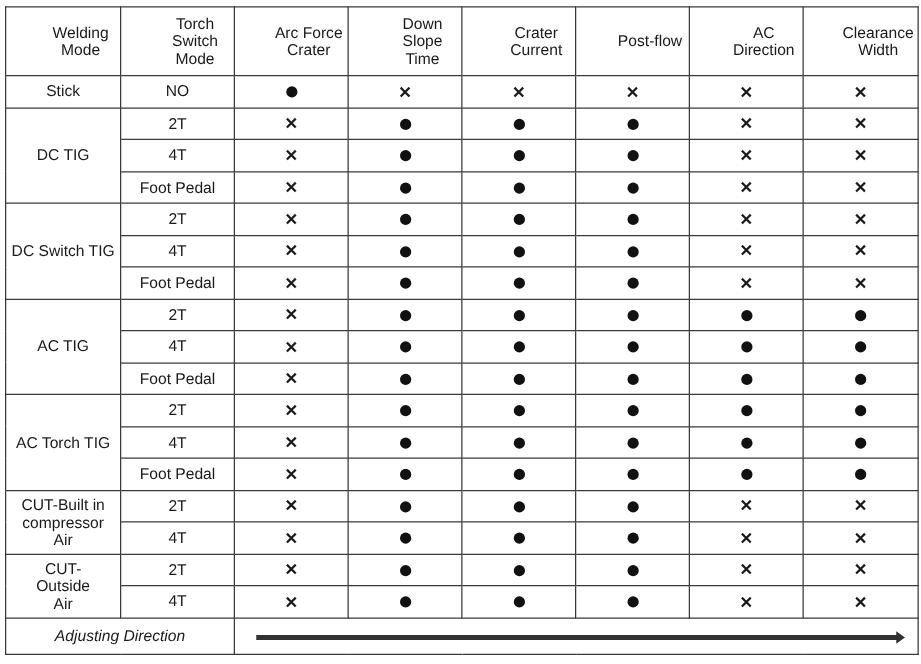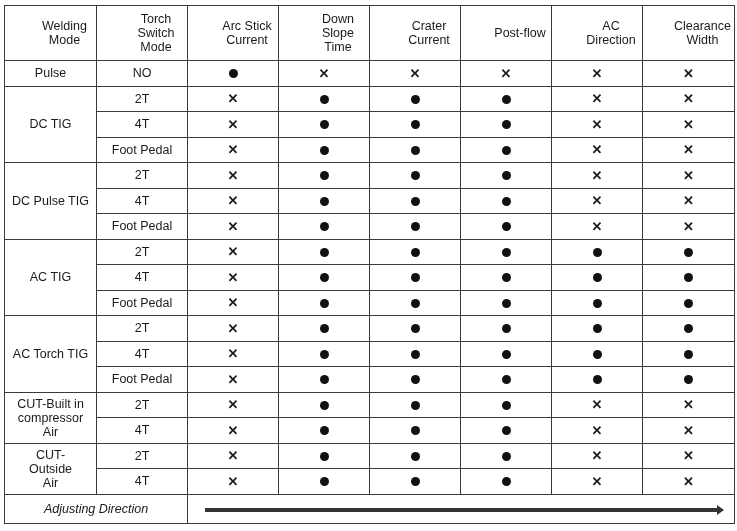--- a/index.html
+++ b/index.html
@@ -30,31 +30,31 @@
       <col style="width:91px">
     <col style="width:91px">
       <col style="width:91px">
       <col style="width:91px">
       <col style="width:92px">
   </colgroup>
   <thead>
     <tr id="header-row">
         <th>Welding Mode</th>
         <th>Torch Switch Mode</th>
-        <th>Arc Stick Current</th>
+        <th>Arc Force Crater</th>
         <th>Down Slope Time</th>
         <th>Crater Current</th>
         <th>Post-flow</th>
         <th>AC Direction</th>
         <th>Clearance Width</th>
       </tr>
   </thead>
   <tbody id="tbody">
       <tr>
-        <td rowspan="1">Pulse</td>
+        <td rowspan="1">Stick</td>
         <td>NO</td>
         <td><span class="dot"></span></td>
         <td><span class="cross">✕</span></td>
         <td><span class="cross">✕</span></td>
         <td><span class="cross">✕</span></td>
         <td><span class="cross">✕</span></td>
         <td><span class="cross">✕</span></td>
       </tr>
       <tr>
         <td rowspan="3">DC TIG</td>
@@ -78,21 +78,21 @@
       <tr>
         <td>Foot Pedal</td>
         <td><span class="cross">✕</span></td>
         <td><span class="dot"></span></td>
         <td><span class="dot"></span></td>
         <td><span class="dot"></span></td>
         <td><span class="cross">✕</span></td>
         <td><span class="cross">✕</span></td>
       </tr>
       <tr>
-        <td rowspan="3">DC Pulse TIG</td>
+        <td rowspan="3">DC Switch TIG</td>
         <td>2T</td>
         <td><span class="cross">✕</span></td>
         <td><span class="dot"></span></td>
         <td><span class="dot"></span></td>
         <td><span class="dot"></span></td>
         <td><span class="cross">✕</span></td>
         <td><span class="cross">✕</span></td>
       </tr>
       <tr>
         <td>4T</td>

